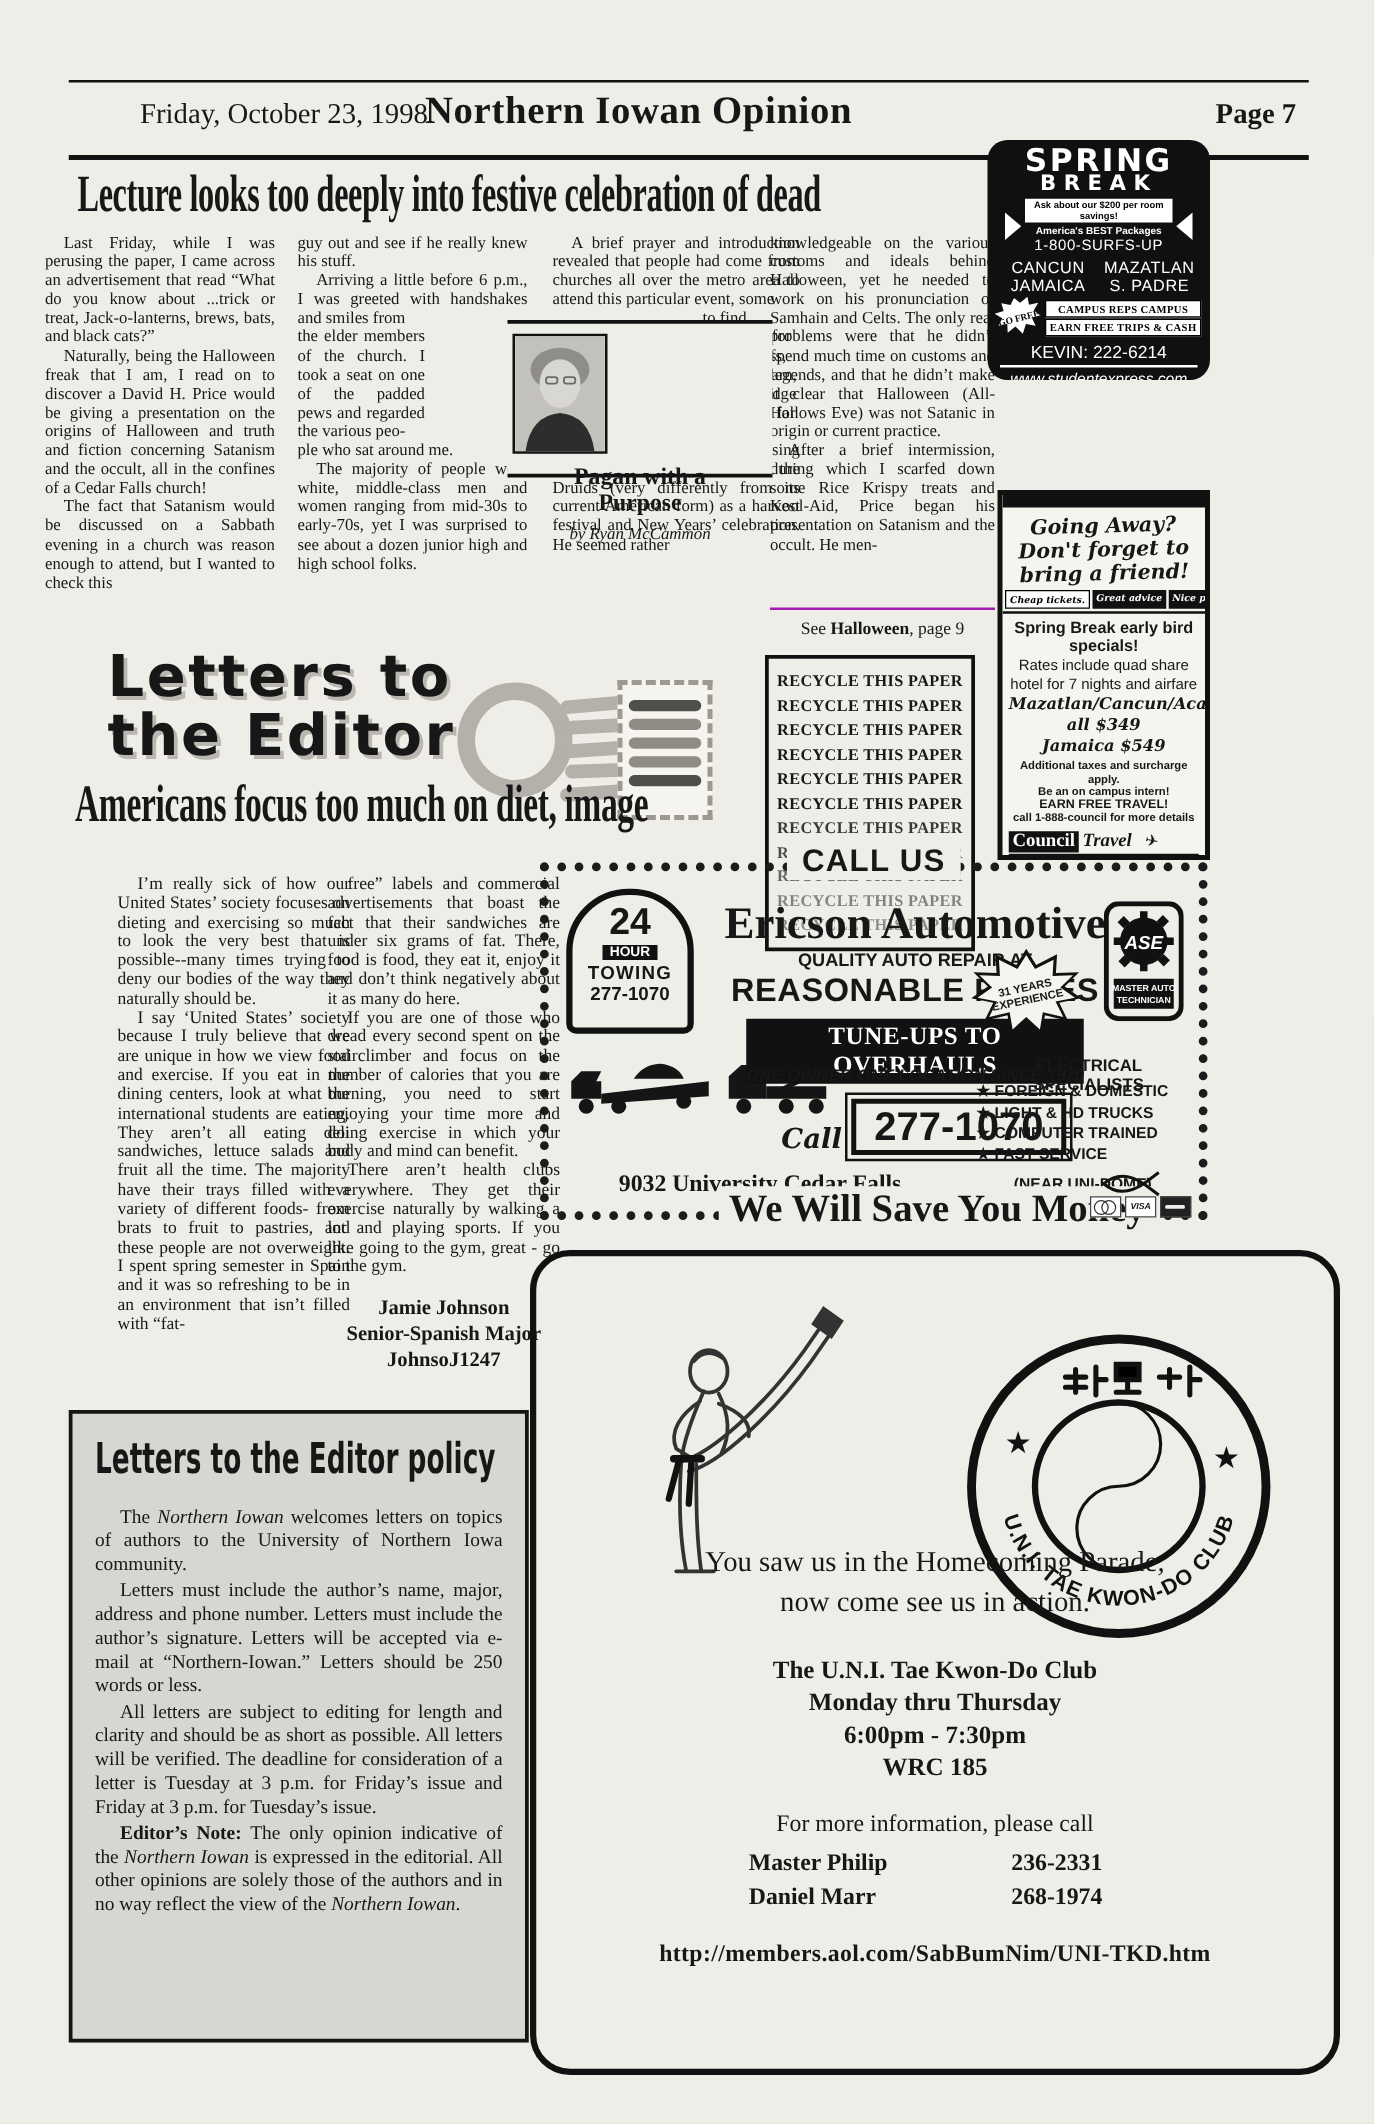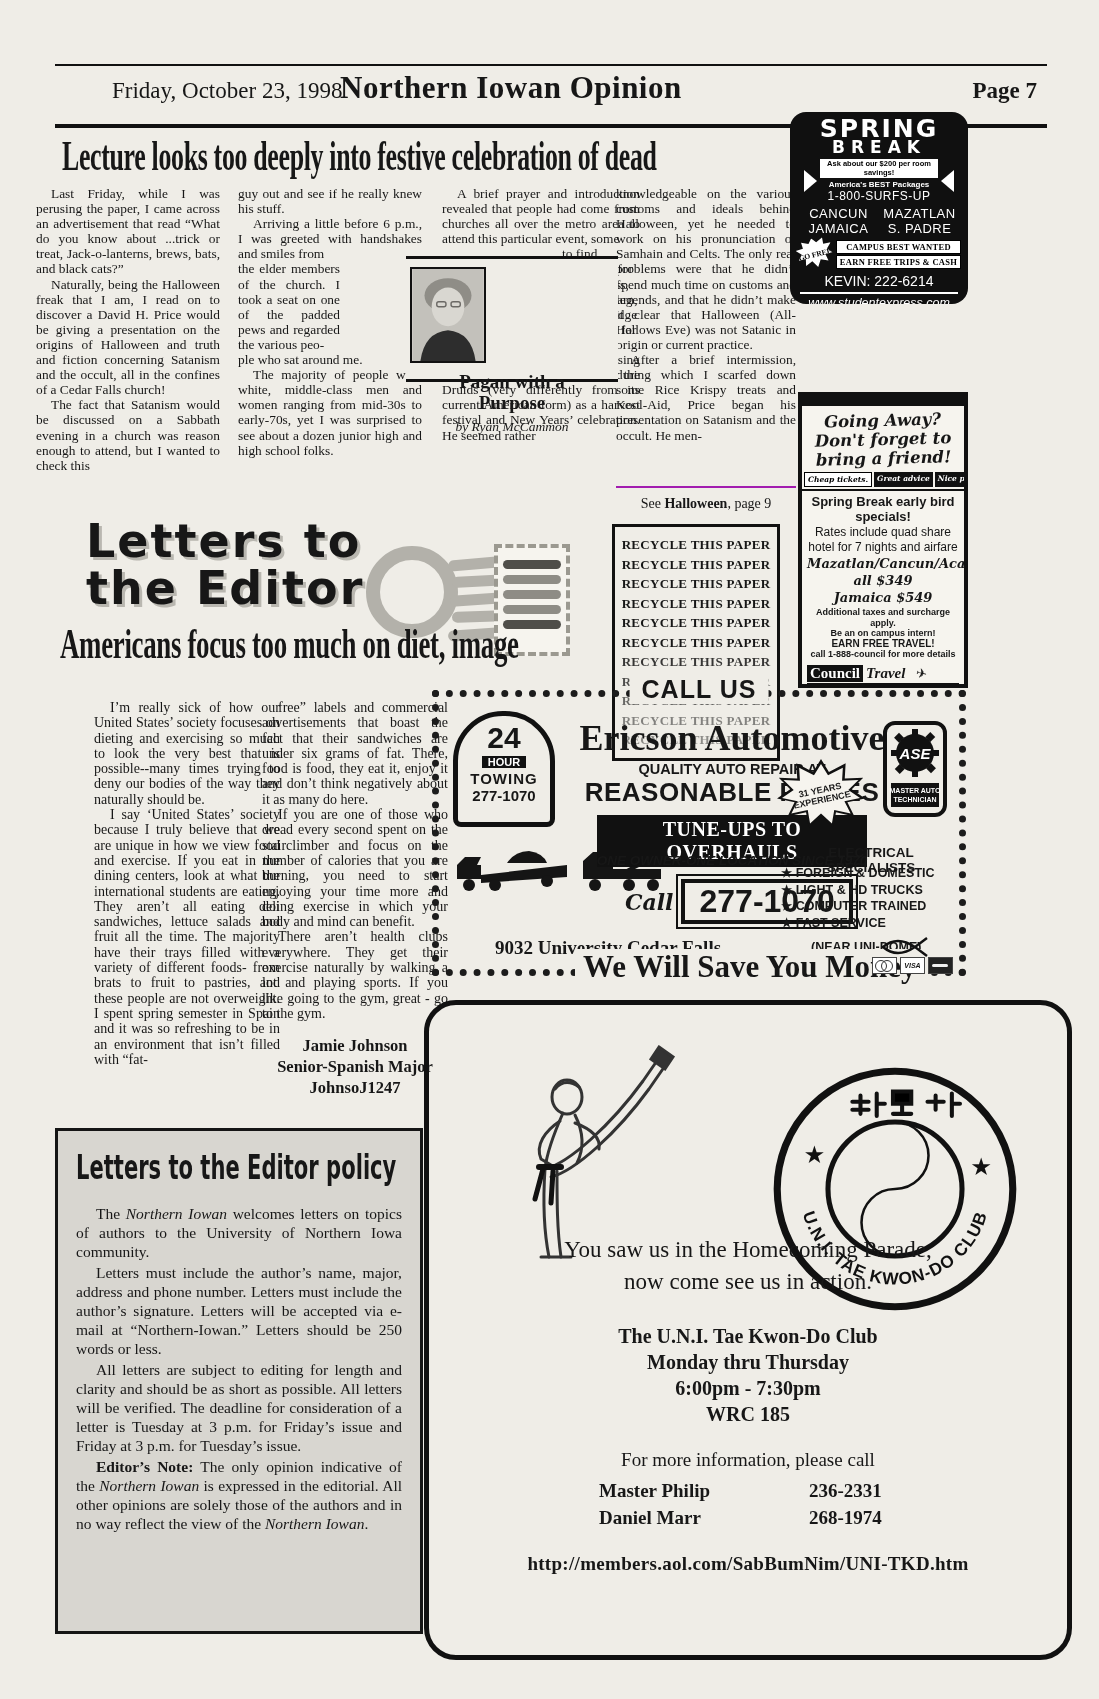--- a/index.html
+++ b/index.html
@@ -137,21 +137,21 @@
           white-space:nowrap;}
   .e-sub1{position:absolute;left:150px;top:64px;width:286px;text-align:center;
           font-family:"Liberation Sans",sans-serif;font-weight:bold;font-size:14.5px;}
   .e-sub2{position:absolute;left:140px;top:80px;width:306px;text-align:center;
           font-family:"Liberation Sans",sans-serif;font-weight:bold;font-size:26px;letter-spacing:.5px;}
   .e-banner{position:absolute;left:158px;top:118px;width:270px;text-align:center;}
   .e-banner span{display:inline-block;background:#111;color:#fff;font-weight:bold;font-size:20px;
                  padding:3px 14px;border-radius:0;letter-spacing:.5px;}
   .e-since{position:absolute;left:150px;top:156px;width:286px;text-align:center;font-style:italic;
            font-family:"Liberation Sans",sans-serif;font-weight:bold;font-size:13.5px;}
-  .e-call{position:absolute;left:186px;top:182px;display:flex;align-items:center;gap:8px;}
+  .e-call{position:absolute;left:186px;top:182px;display:flex;align-items:flex-end;gap:8px;}
   .e-call .cw{font-size:22px;}
   .e-phone{border:4px solid #111;outline:2px solid #111;outline-offset:3px;font-weight:bold;font-size:32px;
            padding:0 14px;font-family:"Liberation Sans",sans-serif;background:#efede7;}
   .e-addr{position:absolute;left:56px;top:240px;font-weight:bold;font-size:19px;}
   .e-near{position:absolute;left:372px;top:243px;font-family:"Liberation Sans",sans-serif;font-weight:bold;font-size:12.5px;}
   .e-save{position:absolute;left:136px;top:252px;font-weight:bold;font-size:31px;background:#efede7;
           padding:0 8px;white-space:nowrap;}
   .e-ase{position:absolute;right:12px;top:24px;}
   .e-years{position:absolute;right:94px;top:62px;width:88px;height:72px;background:#111;
            clip-path:polygon(50% 0%,59% 18%,78% 6%,77% 27%,98% 26%,85% 42%,100% 55%,80% 60%,88% 80%,67% 74%,64% 96%,50% 80%,36% 96%,33% 74%,12% 80%,20% 60%,0% 55%,15% 42%,2% 26%,23% 27%,22% 6%,41% 18%);
@@ -325,21 +325,21 @@
     </div>
     <div class="sp-dest">
       <span>CANCUN</span>
       <span>MAZATLAN</span>
       <span>JAMAICA</span>
       <span>S. PADRE</span>
     </div>
     <div class="sp-reps">
       <div class="gofree">GO FREE</div>
       <div>
-        <div class="repbox">CAMPUS BEST WANTED</div>
+        <div class="repbox">CAMPUS REPS CAMPUS</div>
         <div class="repbox">EARN FREE TRIPS &amp; CASH</div>
       </div>
     </div>
     <div class="sp-kevin">KEVIN: 222-6214</div>
     <div class="sp-rule"></div>
     <div class="sp-url">www.studentexpress.com</div>
   </div>
 
   <div class="council">
     <div class="c-topbar"></div>

